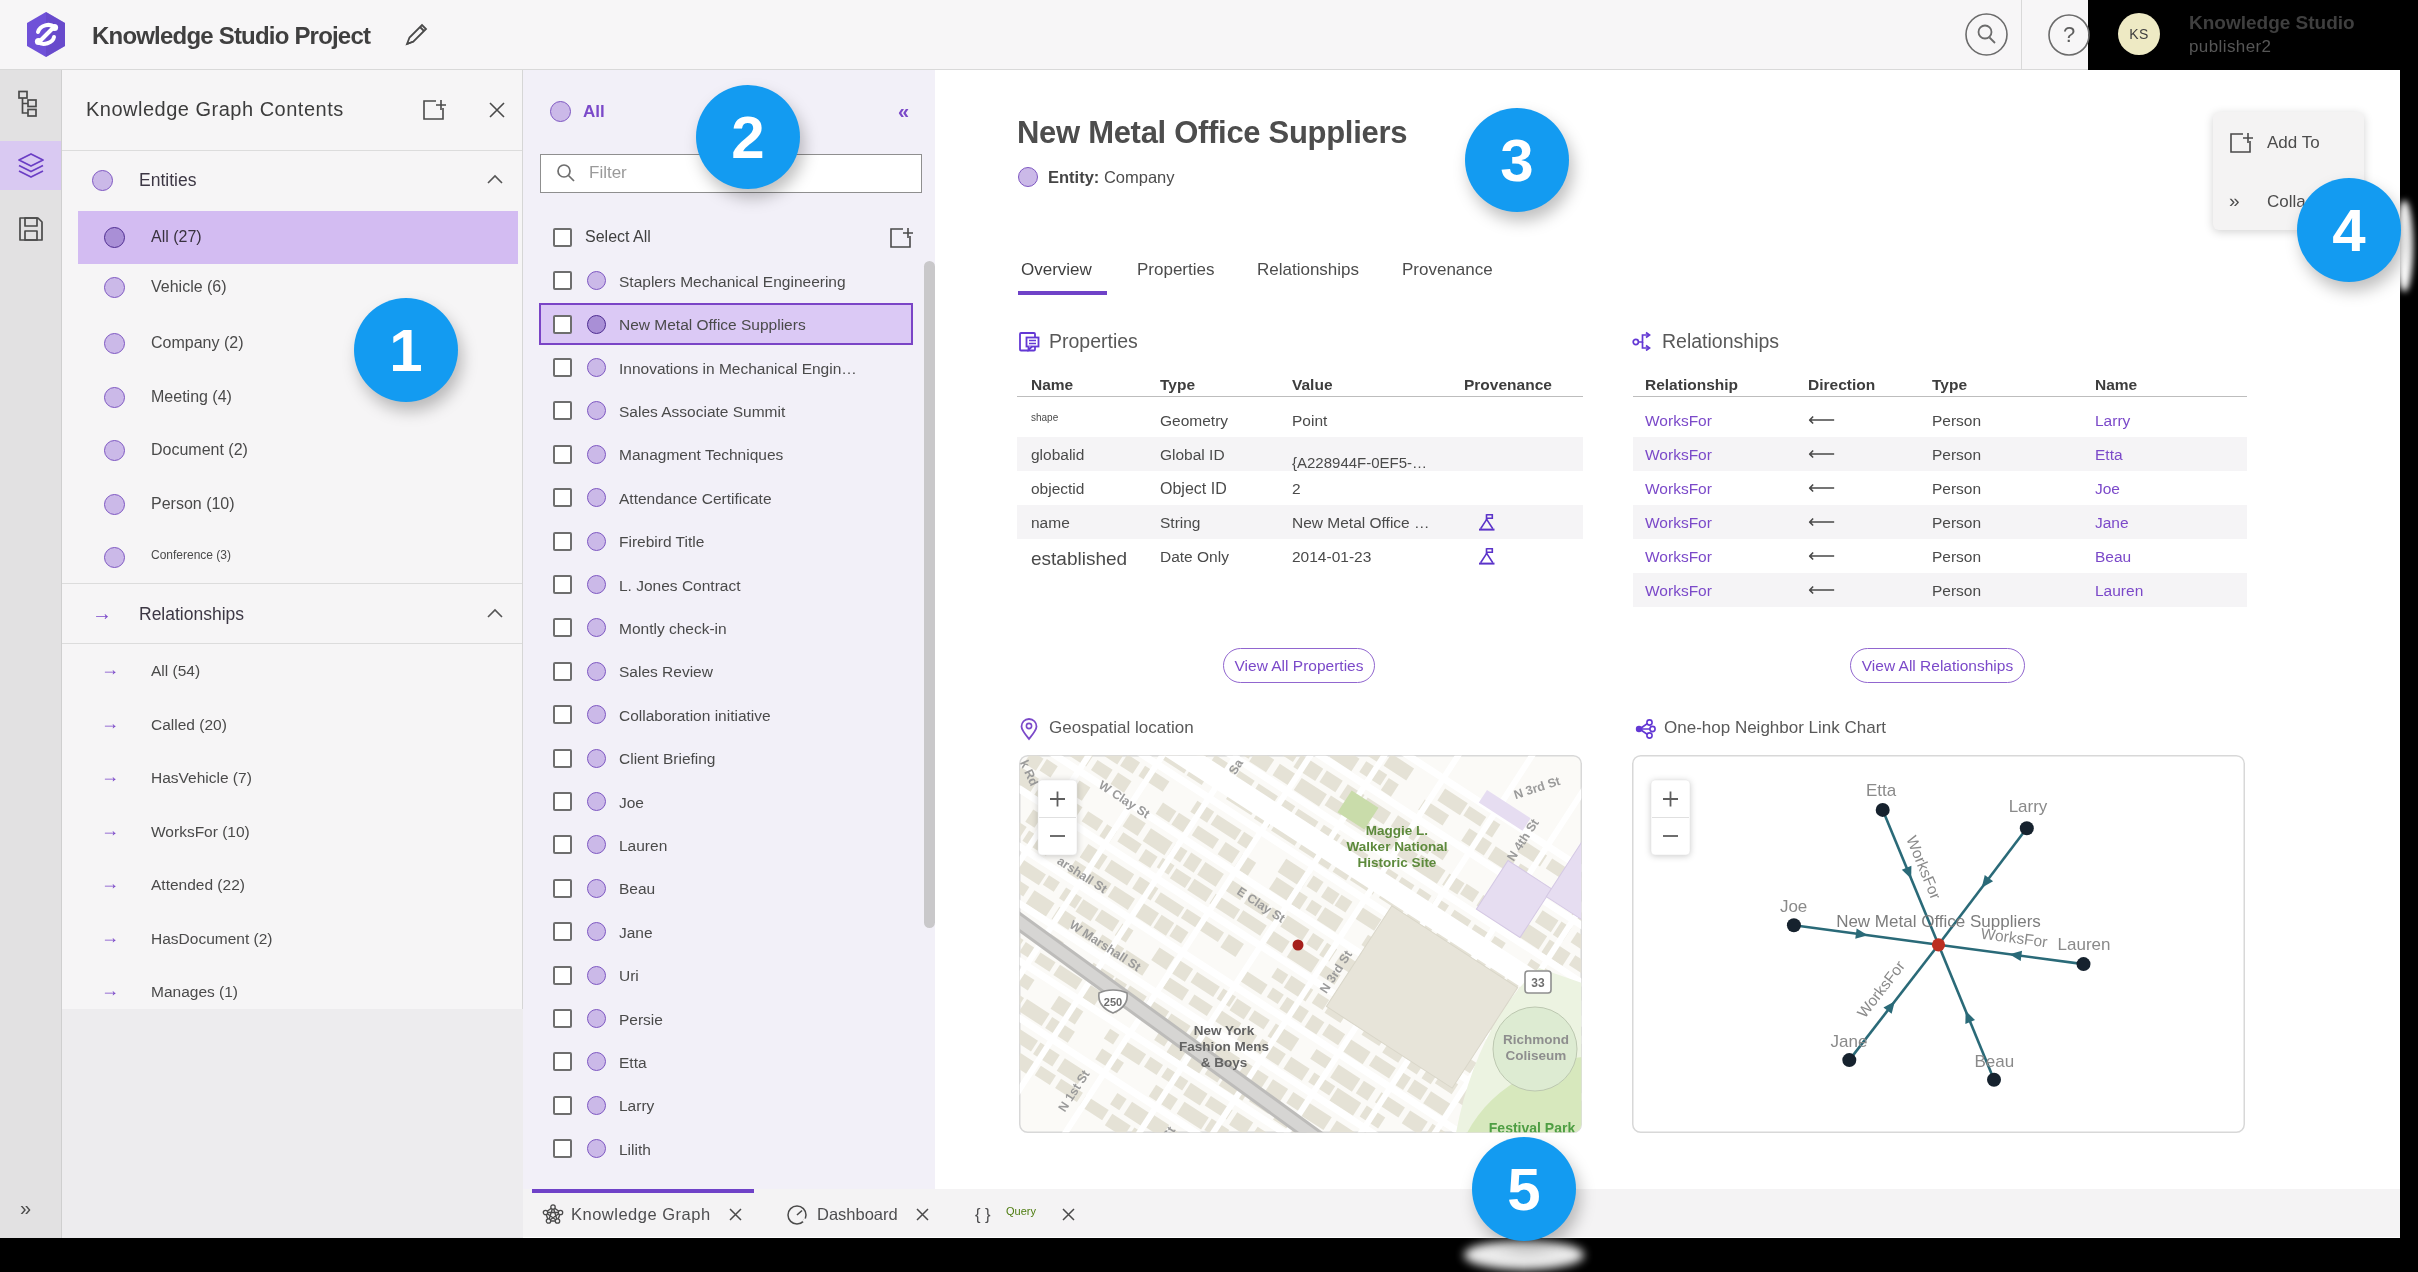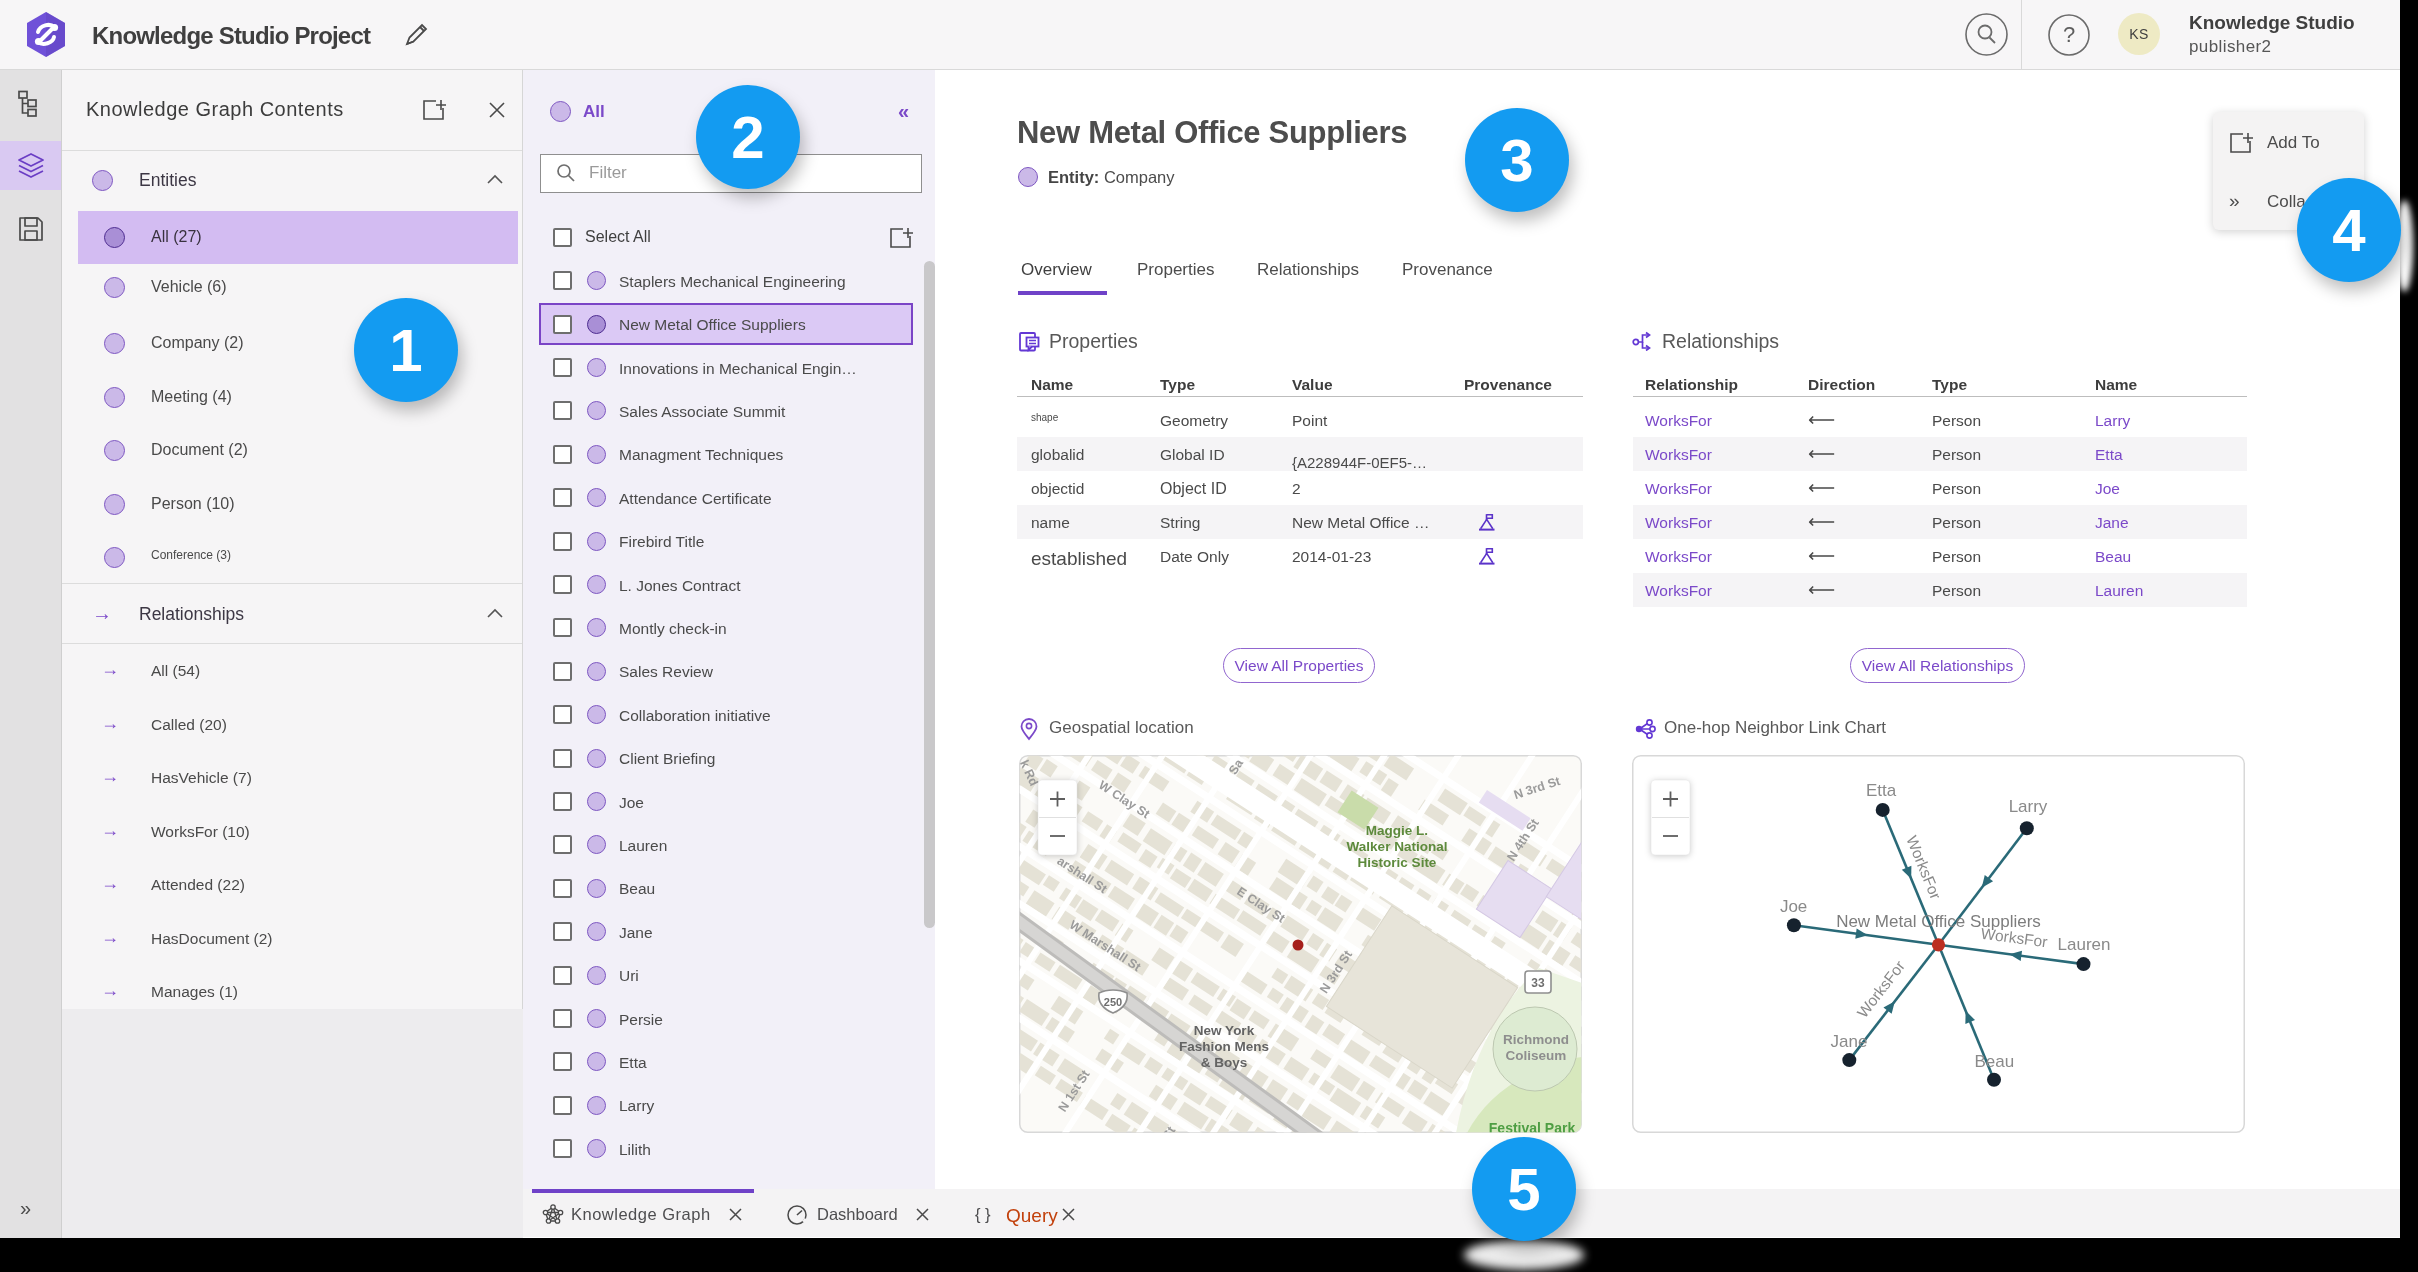--- a/index.html
+++ b/index.html
@@ -1,20 +1,20 @@
 <!DOCTYPE html>
 <html><head>
 <meta charset="utf-8">
 <style>
   html,body{margin:0;padding:0;}
   body{width:2418px;height:1272px;position:relative;overflow:hidden;background:#000;
        font-family:"Liberation Sans", sans-serif;}
   .abs{position:absolute;}
   
-  #header{left:0;top:0;width:2400px;height:70px;background:#f7f6f7;border-bottom:1px solid #d9d9d9;box-sizing:border-box;text-align:right;}
+  #header{left:0;top:0;width:2088px;height:70px;background:#f7f6f7;border-bottom:1px solid #d9d9d9;box-sizing:border-box;text-align:right;}
   #sidebar{left:0;top:70px;width:62px;height:1168px;background:#e2e1e2;border-right:1px solid #cfcfcf;box-sizing:border-box;}
   #panel1{left:62px;top:70px;width:461px;height:1168px;background:#edecee;}
   #p1card{left:0;top:0;width:461px;height:939px;background:#f6f5f6;border-right:1px solid #d6d6d6;box-sizing:border-box;}
   #panel2{left:523px;top:70px;width:412px;height:1119px;background:#f2f0f8;}
   #main{left:935px;top:70px;width:1465px;height:1119px;background:#ffffff;}
   #tabbar{left:523px;top:1189px;width:1877px;height:49px;background:#f4f3f4;border-bottom:1px solid #fff;box-sizing:border-box;}
   .blackR{left:2400px;top:0;width:18px;height:1272px;background:#000;}
   .blackB{left:0;top:1239px;width:2418px;height:33px;background:#000;}
 
   
@@ -991,21 +991,21 @@
   <svg class="abs" style="left:263px;top:15px" width="22" height="22" viewBox="0 0 22 22">
     <circle cx="11" cy="11" r="9" fill="none" stroke="#4a4a4a" stroke-width="1.5"></circle>
     <path d="M11,11 L16,6.5" stroke="#4a4a4a" stroke-width="1.6"></path>
     <path d="M17.5,15.5 L20.5,18" stroke="#f4f3f4" stroke-width="4"></path>
   </svg>
   <div class="t" style="left:294px;top:16px;font-size:16.5px;color:#4e4e50">Dashboard</div>
   <svg class="abs" style="left:392px;top:18px" width="15" height="15" viewBox="0 0 15 15">
       <path d="M2,2 L13,13 M13,2 L2,13" stroke="#4a4a4a" stroke-width="1.5"></path>
     </svg>
   <div class="t" style="left:452px;top:16px;font-size:16.5px;color:#4e4e50">{ }</div>
-  <div class="t" style="left:483px;top:16px;font-size:19px;color:#c2410c">Query</div>
+  <div class="t" style="left:483px;top:16px;font-size:11px;color:#4d7c0f">Query</div>
   <svg class="abs" style="left:538px;top:18px" width="15" height="15" viewBox="0 0 15 15">
       <path d="M2,2 L13,13 M13,2 L2,13" stroke="#4a4a4a" stroke-width="1.5"></path>
     </svg>
 </div>
 <div class="abs blackR"></div>
 <div class="abs blackB"></div>
 
 <div class="abs" style="left:2396px;top:200px;width:17px;height:92px;background:#fff;border-radius:50%;filter:blur(3px);z-index:55;"></div>
 <div class="abs" style="left:1464px;top:1240px;width:120px;height:30px;background:#fff;border-radius:50%;filter:blur(5px);opacity:0.92;z-index:55;"></div>
 

